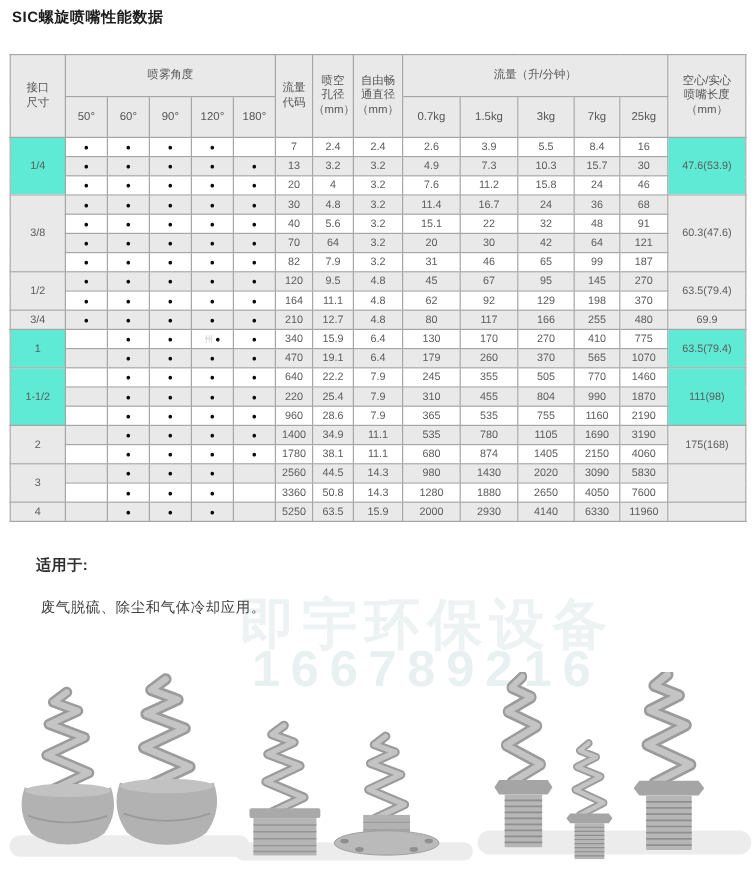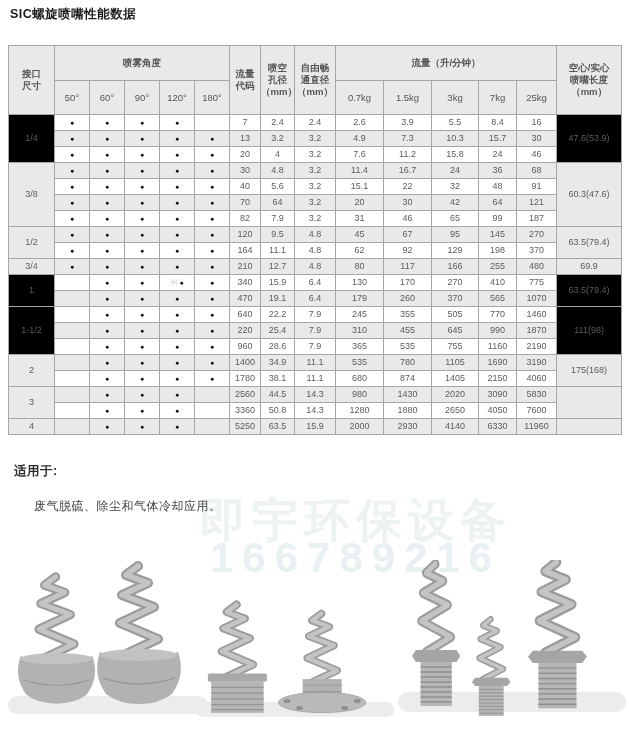--- a/index.html
+++ b/index.html
@@ -18,29 +18,29 @@
     border-collapse:collapse;table-layout:fixed;z-index:2;
   }
   table.spec th, table.spec td{
     border:1px solid #a6a6a6;
     font-size:9px;color:#5c5c5c;text-align:center;vertical-align:middle;
     padding:0;overflow:hidden;font-weight:normal;line-height:1.25;
   }
   table.spec thead th{
     background:#e9e9e9;color:#555;white-space:pre-line;font-size:9.5px;
   }
-  table.spec thead tr.h1 th{height:34px;font-weight:bold;}
+  table.spec thead tr.h1 th{height:34px;}
   table.spec thead tr.h2 th{height:33px;}
   table.spec tbody td{height:15px;background:#ffffff;}
   table.spec tbody tr.shade td{background:#e9e9e9;}
-  table.spec tbody td.span-white{background:#000000;}
+  table.spec tbody td.span-white{background:#5eead4;}
   .dot{font-size:7px;color:#0b0b0b;line-height:1;}
   .faint-mark{font-size:7px;color:#c6c6c6;margin-right:2px;}
   .apply-label{
-    position:absolute;left:14px;top:463px;font-size:12.5px;color:#2d2d2d;
+    position:absolute;left:30px;top:463px;font-size:12.5px;color:#2d2d2d;
     font-weight:bold;z-index:3;letter-spacing:0.5px;
   }
   .apply-text{
     position:absolute;left:34px;top:498px;font-size:12px;color:#3f3f3f;
     z-index:3;letter-spacing:0.5px;
   }
   .watermark{position:absolute;z-index:0;user-select:none;}
   .wm-line1{
     left:200px;top:490px;font-size:46px;font-weight:bold;
     color:#edf2f3;letter-spacing:6px;
@@ -317,21 +317,21 @@
         <td></td>
         <td><span class="dot">●</span></td>
         <td><span class="dot">●</span></td>
         <td><span class="dot">●</span></td>
         <td><span class="dot">●</span></td>
         <td>220</td>
         <td>25.4</td>
         <td>7.9</td>
         <td>310</td>
         <td>455</td>
-        <td>645</td>
+        <td>804</td>
         <td>990</td>
         <td>1870</td>
       </tr>
       <tr>
         <td></td>
         <td><span class="dot">●</span></td>
         <td><span class="dot">●</span></td>
         <td><span class="dot">●</span></td>
         <td><span class="dot">●</span></td>
         <td>960</td>

